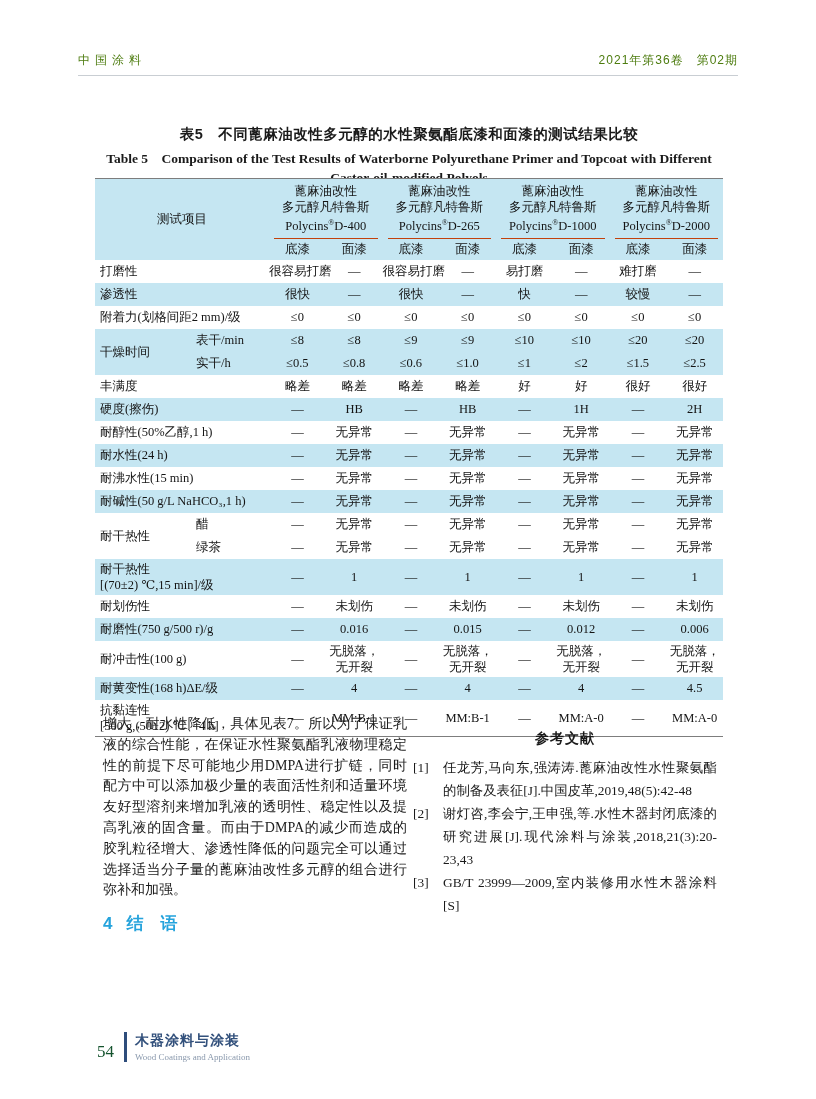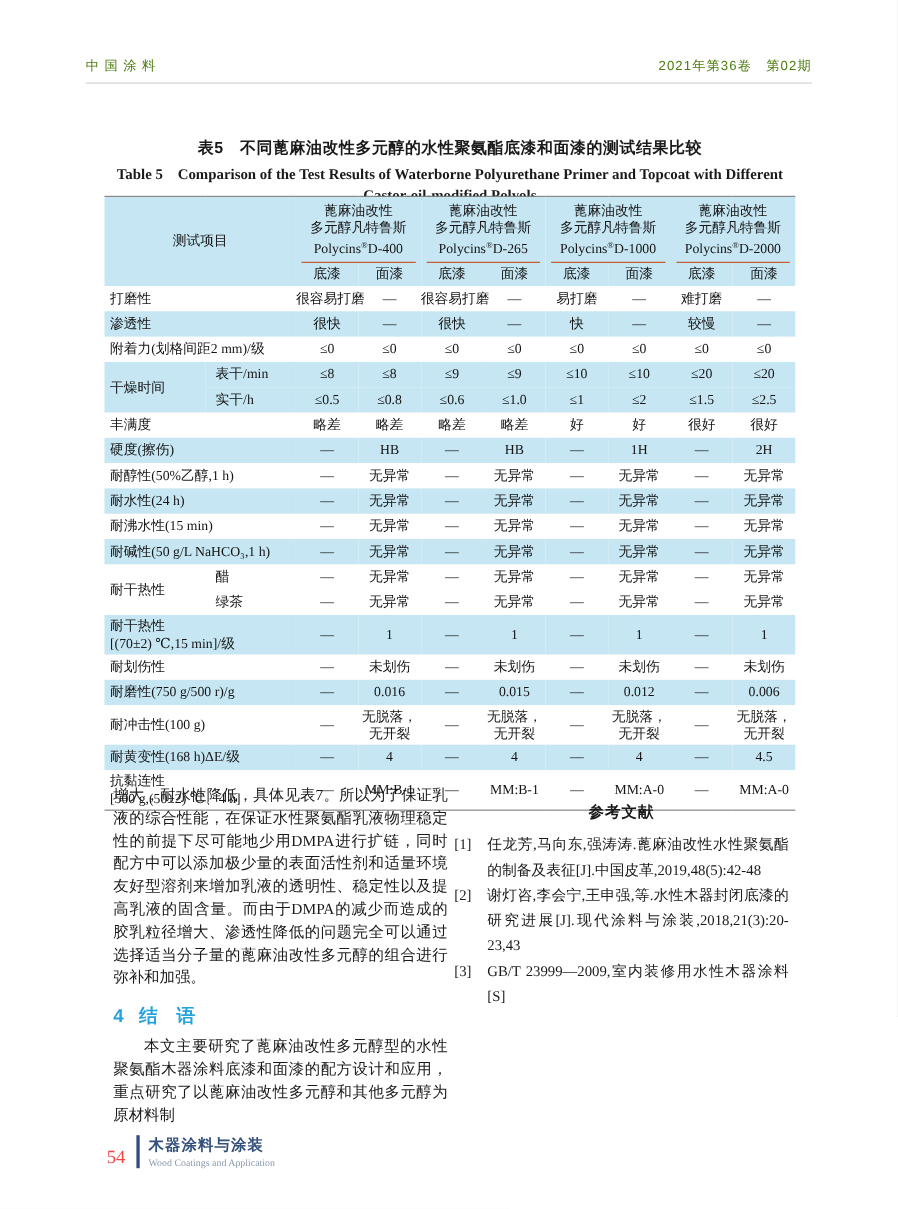--- a/index.html
+++ b/index.html
@@ -66,21 +66,21 @@
   }
   .sec-no { margin-right:14px; }
   .refs-title { text-align:center; font-weight:bold; font-size:14px; margin:16px 0 8px 0;
                 font-family:"Liberation Sans","DejaVu Sans",sans-serif; letter-spacing:1px; }
   .ref-item { display:flex; font-size:13.4px; line-height:23px; text-align:justify; }
   .ref-no { width:30px; flex:none; }
   .ref-text { flex:1; }
 
   
   .footer { position:absolute; left:97px; top:1032px; display:flex; align-items:center; }
-  .page-num { font-size:17px; color:#ef4444; margin-right:10px; align-self:flex-end; line-height:20px;
+  .page-num { font-size:17px; color:#14532d; margin-right:10px; align-self:flex-end; line-height:20px;
               font-family:"Liberation Serif","DejaVu Serif",serif; }
   .foot-bar { width:3px; background:#2e4d7b; align-self:stretch; margin-right:8px; }
   .foot-zh { font-size:14px; font-weight:bold; color:#33517c; letter-spacing:1px;
              font-family:"Liberation Sans","DejaVu Sans",sans-serif; }
   .foot-en { font-size:9px; color:#8a99ad; margin-top:2px; }
 </style>
 </head>
 <body>
 
 <div class="page">
@@ -375,21 +375,20 @@
     </table>
   </div>
 
   <div class="body-cols">
     <div class="bcol">
       <div class="para">增大，耐水性降低，具体见表7。所以为了保证乳液的综合性能，在保证水性聚氨酯乳液物理稳定性的前提下尽可能地少用DMPA进行扩链，同时配方中可以添加极少量的表面活性剂和适量环境友好型溶剂来增加乳液的透明性、稳定性以及提高乳液的固含量。而由于DMPA的减少而造成的胶乳粒径增大、渗透性降低的问题完全可以通过选择适当分子量的蓖麻油改性多元醇的组合进行弥补和加强。</div>
       <div class="sec-head">
         <span class="sec-no">4</span>
         <span>结　语</span>
       </div>
-      <div class="para indent">本文主要研究了蓖麻油改性多元醇型的水性聚氨酯木器涂料底漆和面漆的配方设计和应用，重点研究了以蓖麻油改性多元醇和其他多元醇为原材料制</div>
     </div>
     <div class="bcol">
       <div class="refs-title">参考文献</div>
       <div id="refs-list">
           <div class="ref-item">
             <span class="ref-no">[1]</span>
             <span class="ref-text">任龙芳,马向东,强涛涛.蓖麻油改性水性聚氨酯的制备及表征[J].中国皮革,2019,48(5):42-48</span>
           </div>
           <div class="ref-item">
             <span class="ref-no">[2]</span>

